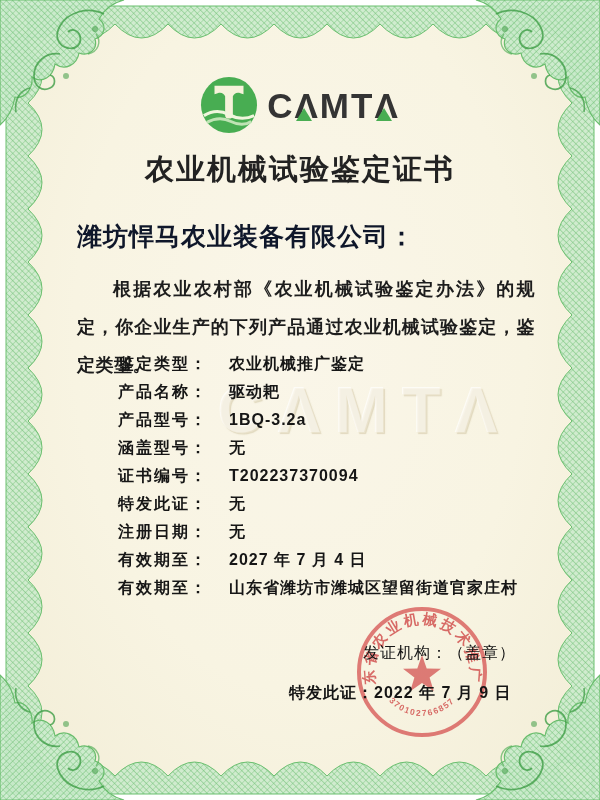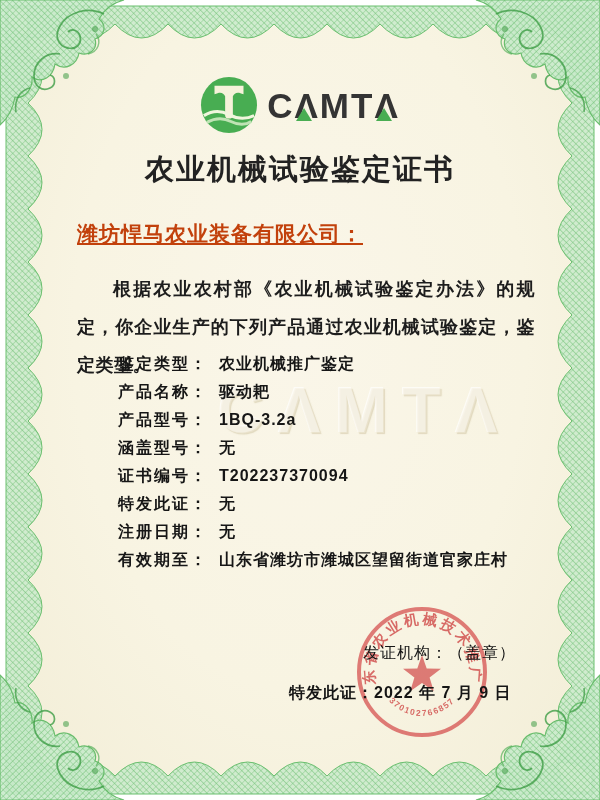--- a/index.html
+++ b/index.html
@@ -50,33 +50,33 @@
 
   
   .title{
     position:absolute;left:0;top:150px;width:600px;margin:0;
     text-align:center;font-family:"Liberation Serif","DejaVu Serif",serif;
     font-size:29px;font-weight:bold;letter-spacing:2px;color:#222;
   }
 
   .addressee{
     position:absolute;left:77px;top:220px;
-    font-size:21px;font-weight:bold;letter-spacing:1px;color:#c2410c;text-decoration:underline;
+    font-size:25px;font-weight:bold;letter-spacing:1px;color:#0f172a;
   }
 
   .body-par{
     position:absolute;left:77px;top:270px;width:458px;margin:0;
     font-size:18px;font-weight:bold;line-height:38px;letter-spacing:0.5px;
     text-indent:2em;color:#1d1d1d;text-align:justify;
   }
 
   .fields{position:absolute;left:118px;top:350px;}
   .field-row{height:28px;line-height:28px;font-size:16px;font-weight:bold;color:#161616;white-space:nowrap;}
   .f-label{letter-spacing:2px;}
-  .f-value{margin-left:11px;letter-spacing:1px;}
+  .f-value{margin-left:21px;letter-spacing:1px;}
 
   .issuer-line{
     position:absolute;left:363px;top:643px;z-index:3;
     font-size:16px;font-weight:normal;letter-spacing:1px;color:#151515;white-space:nowrap;
   }
   .date-line{
     position:absolute;left:289px;top:683px;z-index:3;
     font-size:16px;font-weight:bold;letter-spacing:1px;color:#151515;white-space:nowrap;
   }
 
@@ -179,20 +179,23 @@
         <div class="field-row">
       <span class="f-label">证书编号：</span><span class="f-value">T202237370094</span>
     </div>
         <div class="field-row">
       <span class="f-label">特发此证：</span><span class="f-value">无</span>
     </div>
         <div class="field-row">
       <span class="f-label">注册日期：</span><span class="f-value">无</span>
     </div>
         <div class="field-row">
+      <span class="f-label">有效期至：</span><span class="f-value">2027 年 7 月 4 日</span>
+    </div>
+        <div class="field-row">
       <span class="f-label">有效期至：</span><span class="f-value">山东省潍坊市潍城区望留街道官家庄村</span>
     </div>
       </div>
 
     <svg class="seal" viewBox="0 0 150 150">
       <circle cx="75" cy="75" r="63" fill="none" stroke="#d34545" stroke-width="4" opacity="0.8"></circle>
       <polygon points="75,58 79.7,71.5 94,71.8 82.6,80.5 86.8,94.2 75,86 63.2,94.2 67.4,80.5 56,71.8 70.3,71.5" fill="#d04343" opacity="0.78"></polygon>
       <path id="sealTextPath" d="M29.9,91.4 A48,48 0 1 1 120.1,91.4" fill="none"></path>
       <text font-size="14.5" font-weight="bold" fill="#cc3b3b" opacity="0.85" letter-spacing="3" font-family="Liberation Sans, DejaVu Sans, sans-serif">
         <textPath href="#sealTextPath" startOffset="50%" text-anchor="middle">山东省农业机械技术推广站</textPath>

